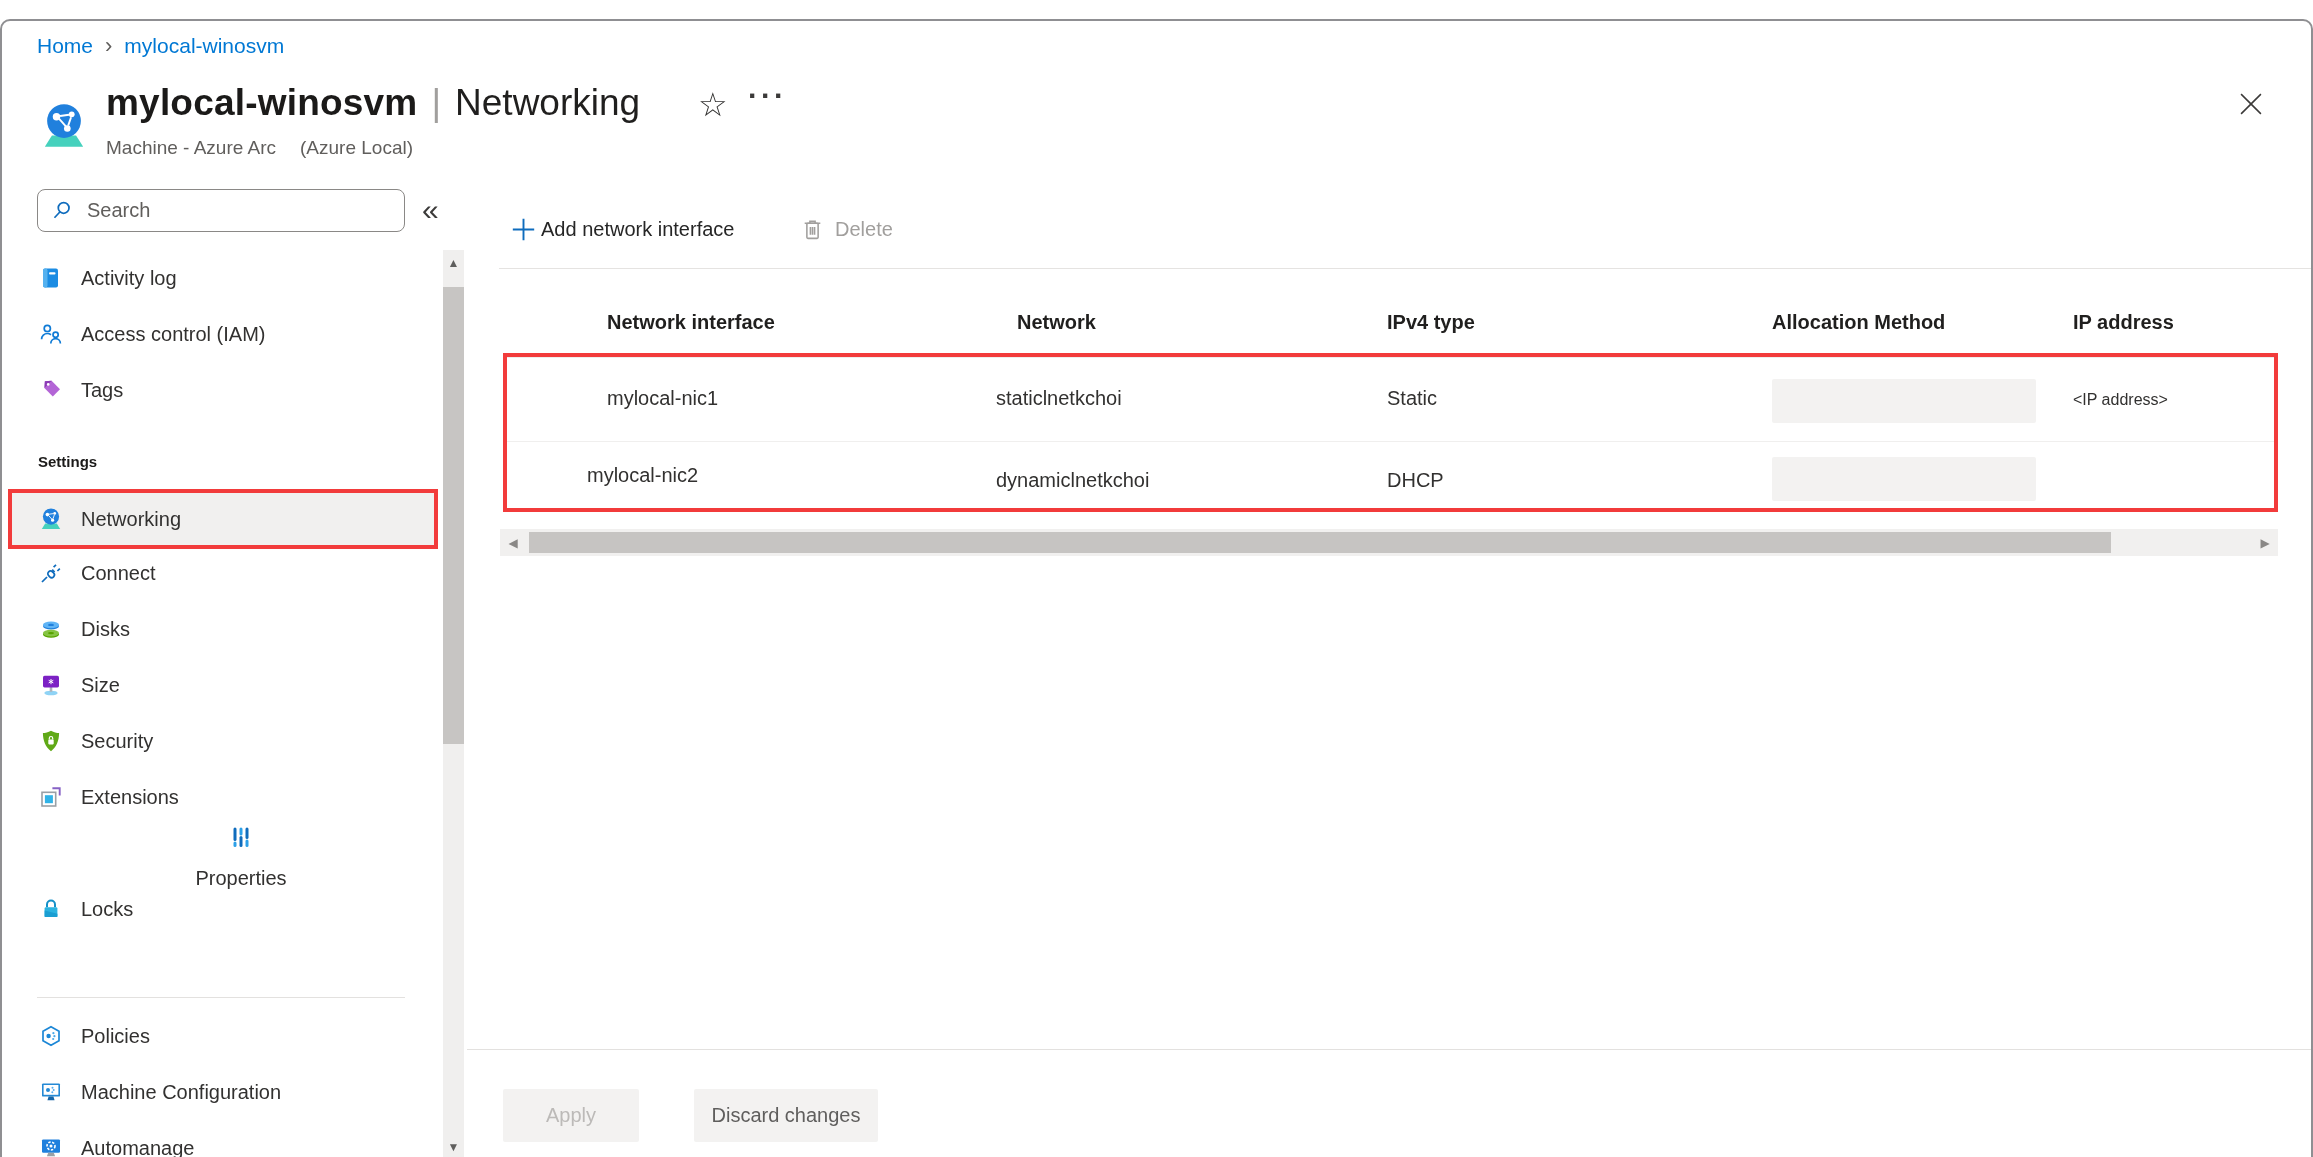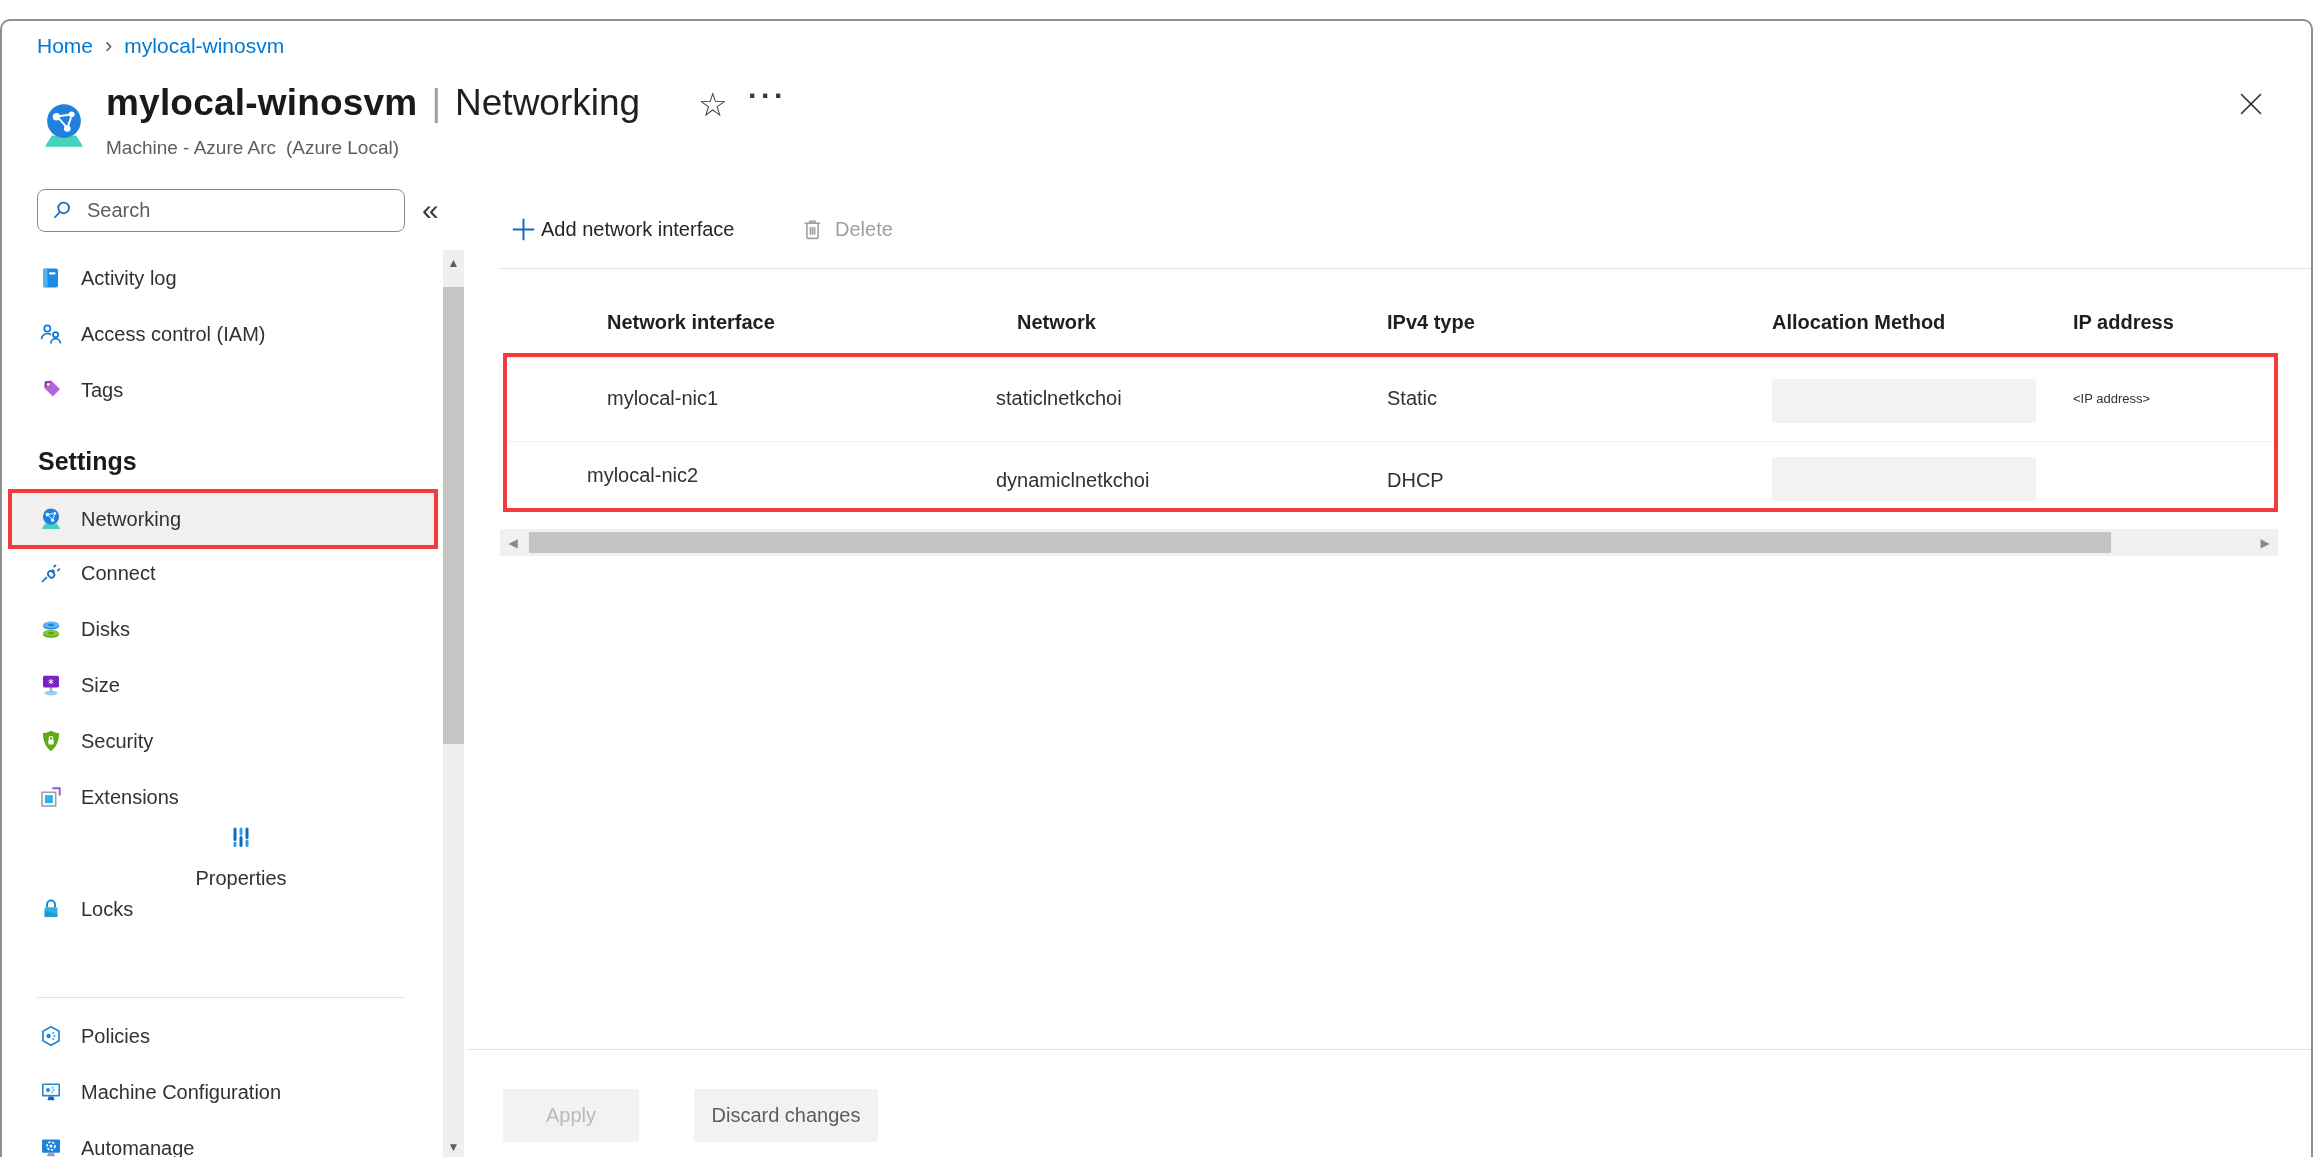--- a/index.html
+++ b/index.html
@@ -12,55 +12,55 @@
   .crumb-sep{color:#605e5c;font-size:22px;}
   
   .res-icon{left:37px;top:80px;width:50px;height:50px;}
   .title-row{left:104px;top:56px;height:52px;display:flex;align-items:center;}
   .title-main{font-size:37px;font-weight:700;color:#1b1a19;letter-spacing:0.2px;}
   .title-pipe{font-size:37px;color:#a19f9d;font-weight:300;margin:0 14px;}
   .title-page{font-size:37px;font-weight:400;color:#201f1e;}
   .star{left:696px;top:64px;font-size:33px;color:#323130;}
   .more{left:746px;top:58px;font-size:30px;color:#3b3a39;letter-spacing:3px;font-weight:700;}
   .close-btn{left:2232px;top:66px;width:34px;height:34px;}
-  .subtitle{left:104px;top:116px;font-size:19px;color:#605e5c;display:flex;gap:10px;}
+  .subtitle{left:104px;top:116px;font-size:19px;color:#605e5c;display:flex;gap:24px;}
   
   .search-box{left:35px;top:168px;width:368px;height:43px;border:1px solid #8a8886;border-radius:8px;
               display:flex;align-items:center;gap:11px;padding-left:13px;box-sizing:border-box;background:#fff;}
   .search-box input{border:none;outline:none;font-size:20px;color:#323130;width:290px;background:transparent;
                     font-family:"Liberation Sans", sans-serif;}
   .search-box input::placeholder{color:#605e5c;opacity:1;}
   .collapse{left:420px;top:172px;font-size:30px;color:#3b3a39;}
   .vtrack{left:441px;top:229px;width:21px;height:917px;background:#f0efee;}
   .vthumb{left:441px;top:266px;width:21px;height:457px;background:#c7c5c3;}
   .varrow{left:441px;width:21px;height:22px;color:#5f5e5d;font-size:12px;display:flex;align-items:center;justify-content:center;}
   .nav-item{left:0;width:441px;height:56px;display:flex;align-items:center;gap:18px;
             padding-left:37px;box-sizing:border-box;cursor:pointer;}
   .nav-item .nav-label{font-size:20px;color:#323130;white-space:nowrap;}
   .nav-item.selected{left:6px;width:430px;height:60px;border:4px solid #f23b3b;background:#f1f0ef;
                      padding-left:27px;}
   .nav-header{left:0;width:441px;height:32px;display:flex;align-items:center;padding-left:36px;box-sizing:border-box;}
-  .nav-header span{font-size:25px;font-weight:700;color:#1b1a19;}
+  .nav-header span{font-size:15px;font-weight:700;color:#1b1a19;}
   .nav-divider{left:35px;top:976px;width:368px;height:1px;background:#e3e1df;}
   .icon24{width:24px;height:24px;flex:0 0 24px;display:block;}
   
   .tb-btn{top:186px;height:44px;display:flex;align-items:center;cursor:pointer;}
   .tb-add{left:508px;gap:4px;}
   .tb-add span{font-size:20px;color:#262626;}
   .tb-del{left:798px;gap:10px;}
   .tb-del span{font-size:20px;color:#a19f9d;}
   .tb-divider{left:497px;top:247px;width:1814px;height:1px;background:#e5e3e1;}
   
   .th{top:290px;font-size:20px;font-weight:700;color:#201f1e;}
   .header-underline{left:501px;top:336px;width:1775px;height:1px;background:#efedec;}
   .annotation-table{left:501px;top:332px;width:1775px;height:159px;border:4px solid #f23b3b;box-sizing:border-box;}
   .cell{font-size:20px;color:#323130;white-space:nowrap;}
   .row-divider{left:505px;top:420px;width:1767px;height:1px;background:#f0efee;}
   .alloc-input{left:1770px;width:264px;height:44px;background:#f3f2f1;border-radius:2px;}
-  .ip-cell{font-size:13px;color:#323130;}
+  .ip-cell{font-size:16px;color:#323130;}
   
   .htrack{left:498px;top:508px;width:1778px;height:27px;background:#f1f0ef;}
   .hthumb{left:527px;top:511px;width:1582px;height:21px;background:#c6c4c2;}
   .harrow{top:508px;width:22px;height:27px;color:#8a8886;font-size:12px;display:flex;align-items:center;justify-content:center;}
   
   .bottom-divider{left:465px;top:1028px;width:1848px;height:1px;background:#e3e1df;}
   .btn{top:1068px;height:53px;border:none;border-radius:2px;font-size:20px;display:flex;align-items:center;
        justify-content:center;cursor:pointer;font-family:"Liberation Sans", sans-serif;}
   .btn-apply{left:501px;width:136px;background:#f3f2f1;color:#bcbab8;}
   .btn-discard{left:692px;width:184px;background:#f3f2f1;color:#5f5e5d;}

